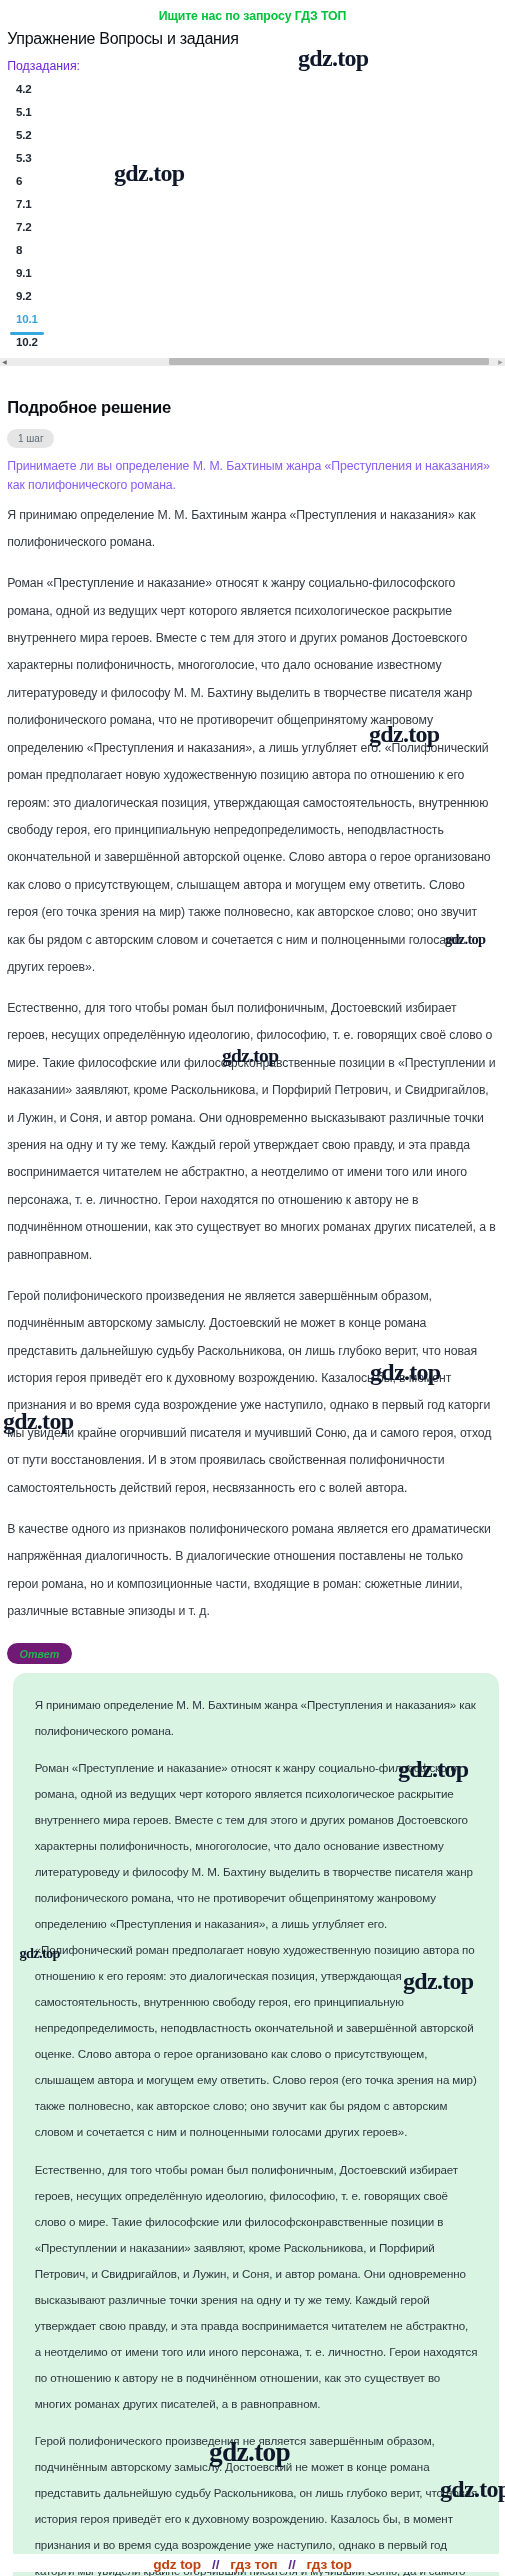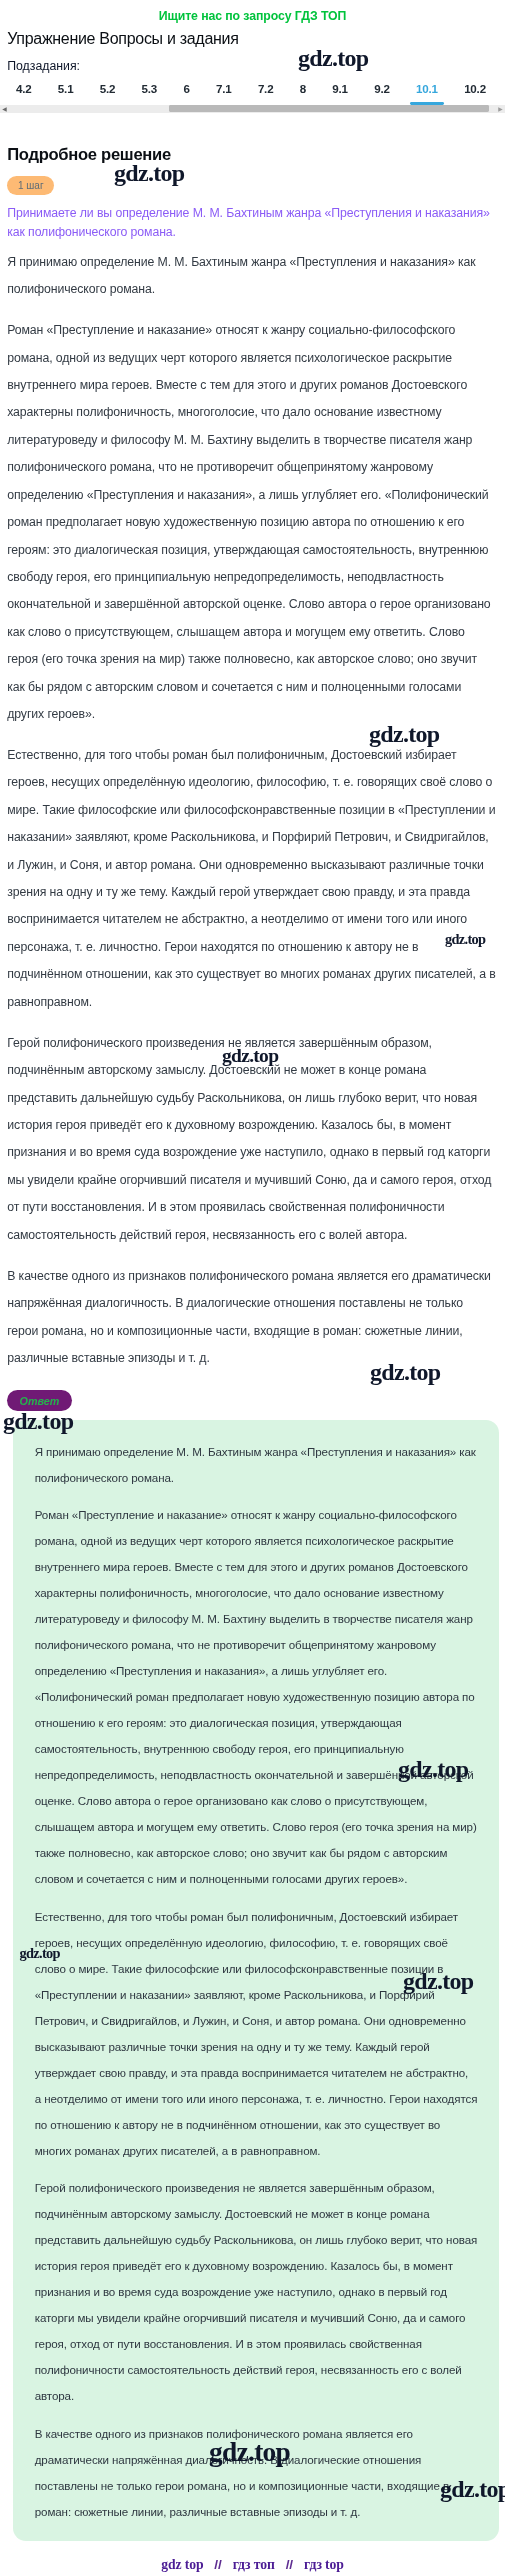--- a/index.html
+++ b/index.html
@@ -12,25 +12,26 @@
   
   .promo{
     text-align:center;padding-top:9px;font-size:12.3px;font-weight:600;
     color:#00c33c;letter-spacing:-0.1px;cursor:pointer;
   }
   
   h1.page-title{
     margin:6.5px 0 0 7.2px;font-size:16px;font-weight:400;color:#0b0f14;
     letter-spacing:-0.3px;
   }
-  .subtasks-label{margin:11.6px 0 0 7.2px;font-size:12.3px;color:#0f172a;}
+  .subtasks-label{margin:11.6px 0 0 7.2px;font-size:12.3px;color:#6d28d9;}
   
   .tabs{
-    display:flex;justify-content:space-between;align-items:flex-start;
+    display:flex;align-items:flex-start;
     padding:8.7px 19px 0 16px;
+    flex-direction:column;
   }
   .tab{
     font-size:11.6px;font-weight:700;color:#222b34;cursor:pointer;
     position:relative;padding-bottom:10px;letter-spacing:-0.2px;
   }
   .tab.active{color:#36a7dd;}
   .tab.active::after{
     content:"";position:absolute;left:-6.5px;right:-6.5px;bottom:0;height:2.9px;
     background:#36a7dd;border-radius:1.4px;
   }
@@ -47,21 +48,21 @@
     font-size:5.8px;color:#6a6a6a;cursor:pointer;
   }
   .hscroll .arrow.left{left:2.2px;}
   .hscroll .arrow.right{right:2.2px;color:#9c9c9c;}
   
   .section-title{
     margin:32px 0 0 7.2px;font-size:16.6px;font-weight:800;color:#0b0f14;
     letter-spacing:-0.3px;
   }
   .step-badge{
-    display:inline-block;margin:11.6px 0 0 7.2px;background:#fdba74;color:#5d6c77;
+    display:inline-block;margin:11.6px 0 0 7.2px;background:#e5e5e5;color:#5d6c77;
     font-size:10px;padding:3.6px 10.8px;border-radius:10.8px;
   }
   .question{
     margin:9.4px 7.2px 0 7.2px;font-size:12.3px;line-height:19.5px;color:#8b5cf6;
     letter-spacing:-0.1px;
   }
   .solution-body{margin:5.8px 8.7px 0 7.2px;}
   .solution-body p{
     margin:0 0 13.7px 0;font-size:12.3px;line-height:27.4px;color:#333b44;
     letter-spacing:-0.1px;
@@ -100,21 +101,21 @@
   .wm9{left:19.5px;top:1945px;}
   .wm10{left:403px;top:1968px;}
   .wm11{left:209px;top:2437px;}
   .wm12{left:440px;top:2476px;}
   
   .footer{
     position:absolute;left:0;right:0;top:2554px;text-align:center;
     font-size:13.7px;font-weight:600;letter-spacing:-0.1px;z-index:7;background:#fff;
     padding-top:2.9px;
   }
-  .footer .flink{color:#4c1d95;cursor:pointer;font-family:Liberation Serif, serif;}
+  .footer .flink{color:#c2410c;cursor:pointer;}
   .footer .fsep{color:#5e2d91;margin:0 7.2px;}
 </style>
 </head>
 <body>
 
 
 
 
 <div class="promo">Ищите нас по запросу ГДЗ ТОП</div>
 

